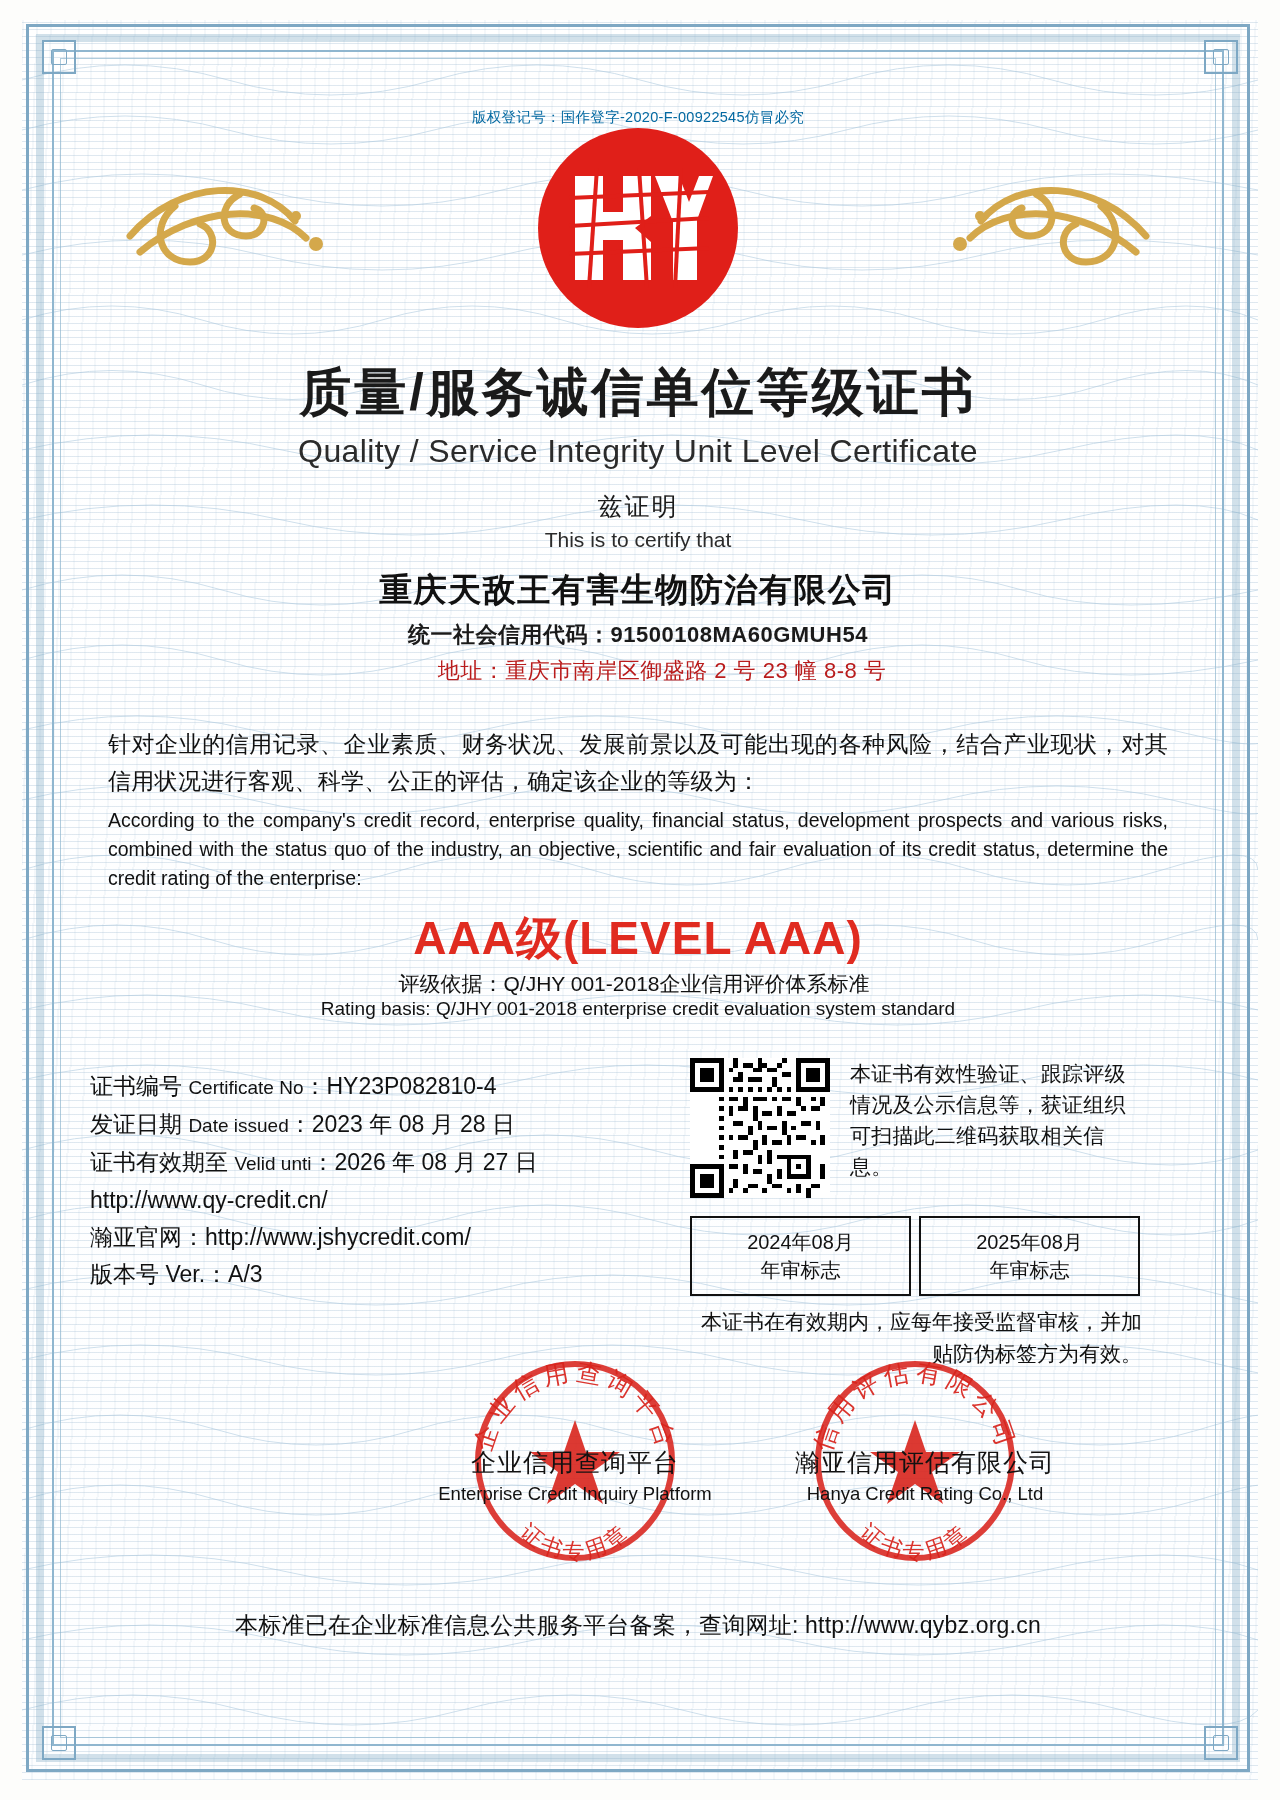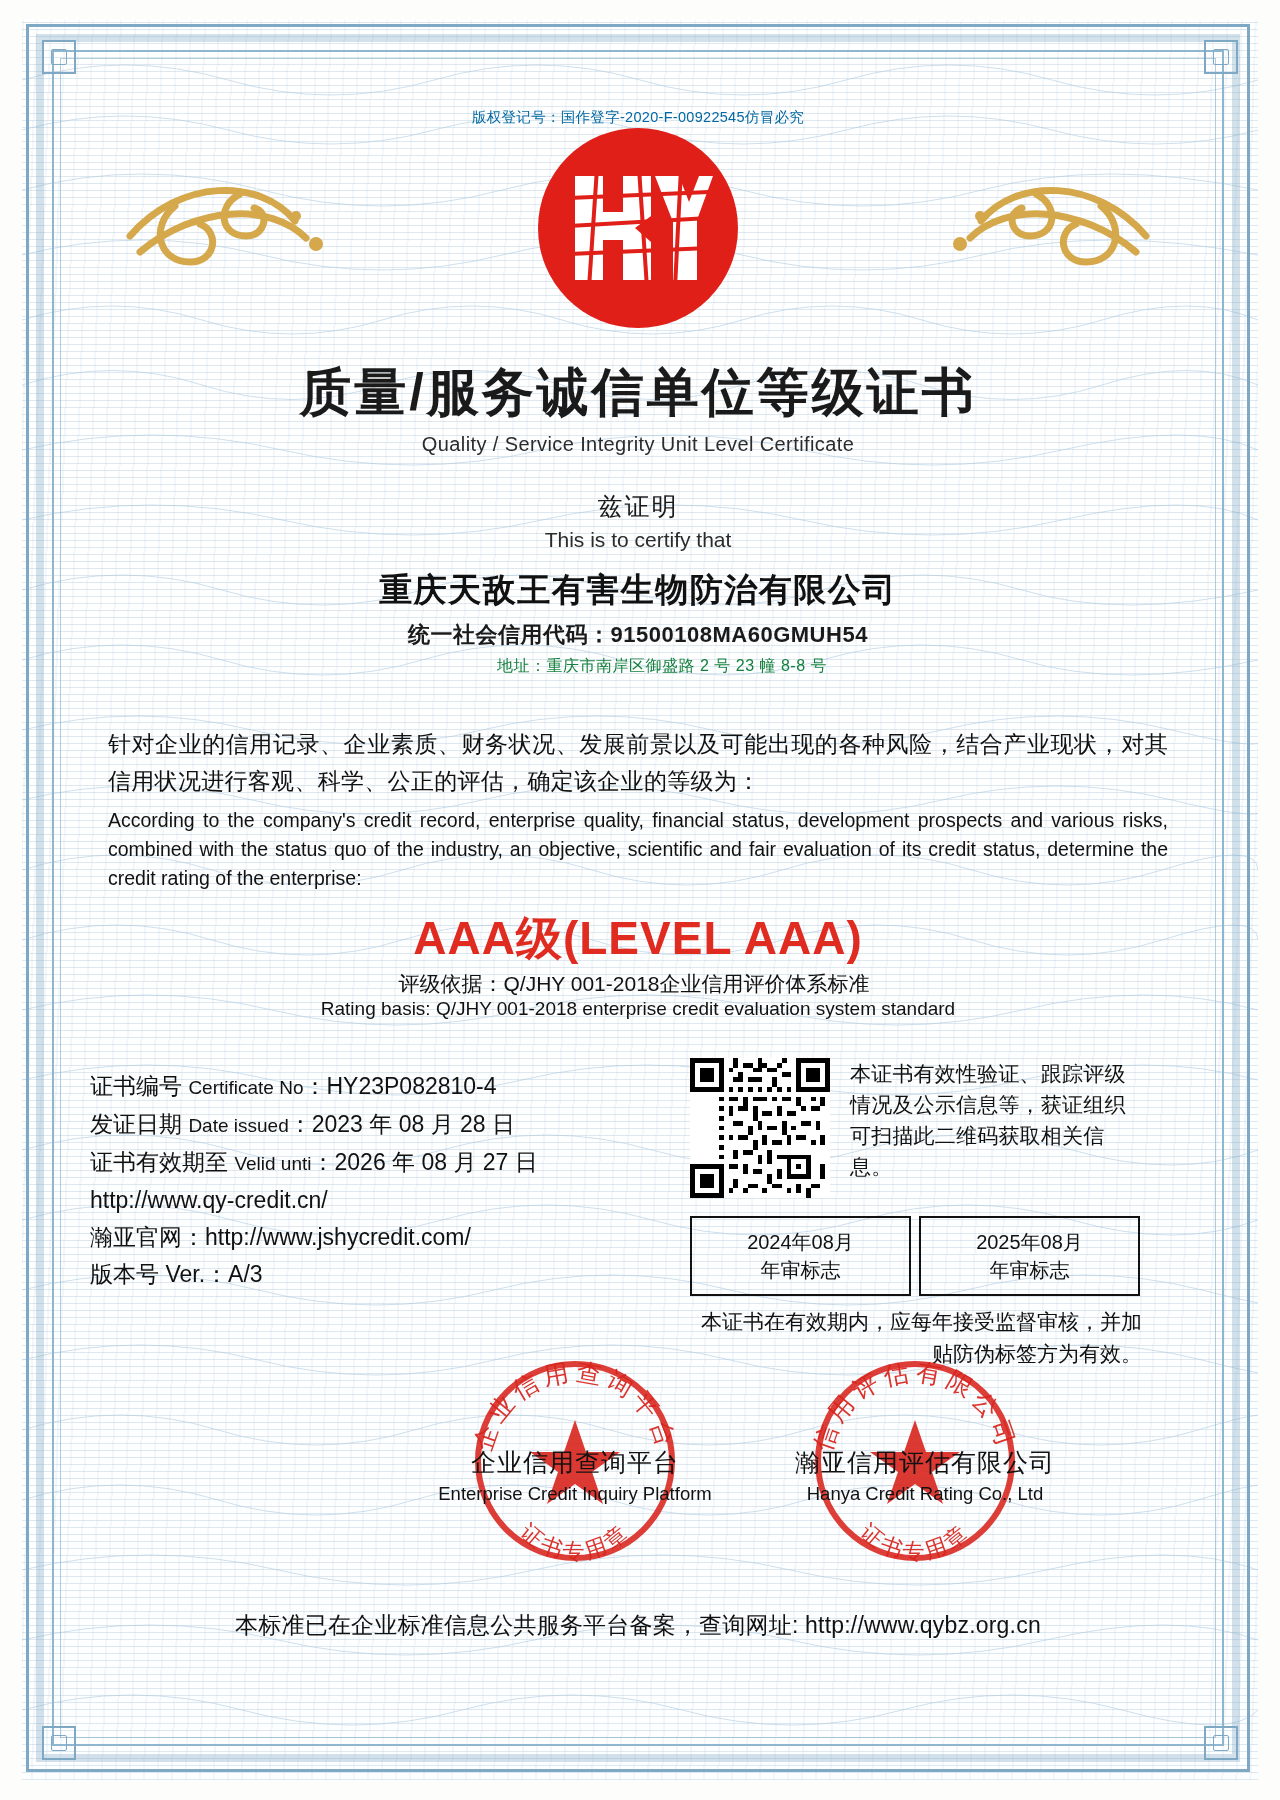--- a/index.html
+++ b/index.html
@@ -151,21 +151,21 @@
     font-size: 52px;
     font-weight: bold;
     color: #1a1a1a;
     letter-spacing: 3px;
   }
   .title-en {
     position: absolute;
     top: 375px;
     left: 0; right: 0;
     text-align: center;
-    font-size: 20px;
+    font-size: 32px;
     color: #2b2b2b;
     letter-spacing: .4px;
   }
   .certify-cn {
     position: absolute;
     top: 432px;
     left: 0; right: 0;
     text-align: center;
     font-size: 25px;
     color: #1a1a1a;
@@ -197,22 +197,22 @@
     font-size: 22px;
     color: #1a1a1a;
     letter-spacing: .5px;
     font-weight: bold;
   }
   .address {
     position: absolute;
     top: 598px;
     left: 0; right: 0;
     text-align: center;
-    font-size: 16px;
-    color: #15803d;
+    font-size: 22px;
+    color: #b91c1c;
     letter-spacing: .5px;
     padding-left: 48px;
   }
 
   .body-cn {
     position: absolute;
     top: 668px;
     left: 48px;
     width: 1060px;
     font-size: 23px;

